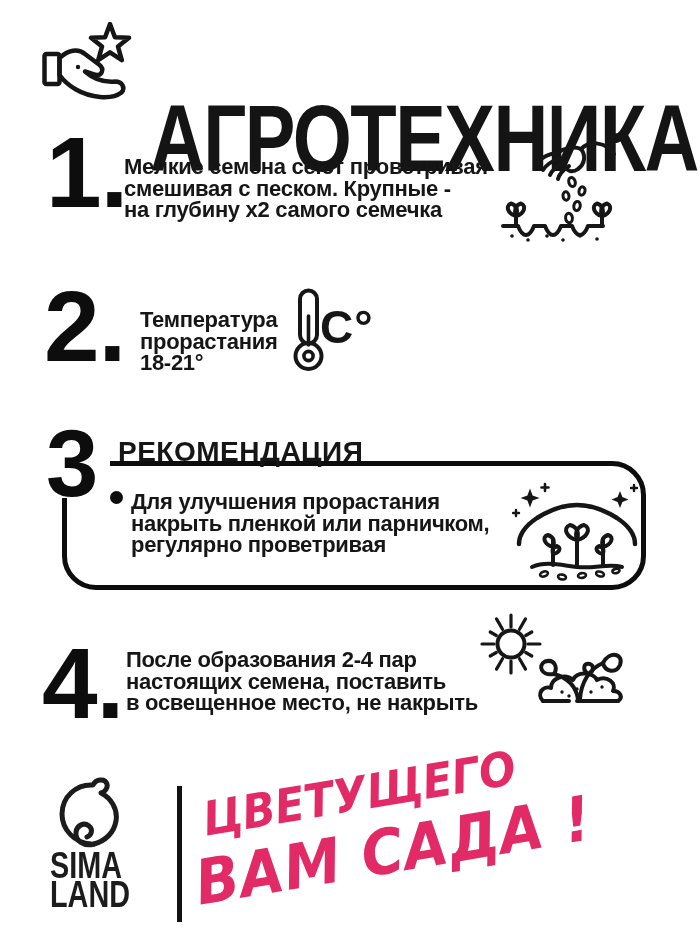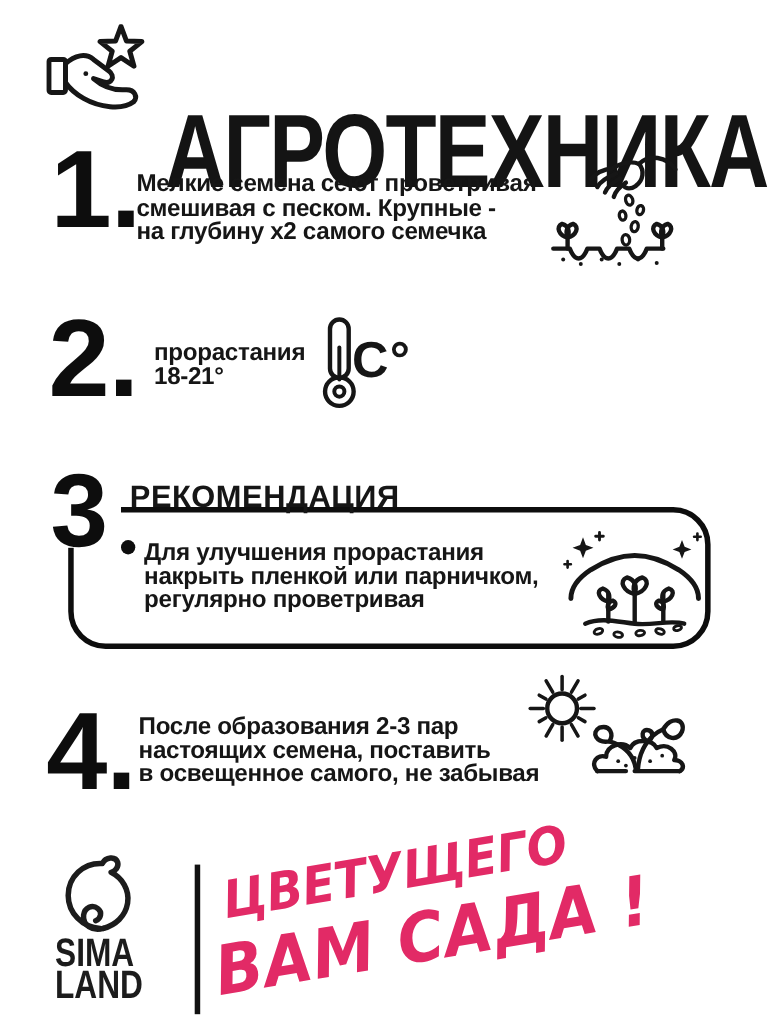--- a/index.html
+++ b/index.html
@@ -88,20 +88,21 @@
         <circle cx="47" cy="100" r="1.8"></circle>
           <circle cx="63" cy="104" r="1.8"></circle>
         <circle cx="80" cy="100" r="1.8"></circle>
           <circle cx="97" cy="103" r="1.8"></circle>
       </g>
     </g>
   </svg>
 
   <div class="abs num s2-num">2.</div>
   <div class="abs stext s2-text">
+    <div>Температура</div>
     <div>прорастания</div>
     <div>18-21°</div>
   </div>
   <svg class="abs icon therm-icon" width="42" height="84" viewBox="0 0 42 84">
     <g stroke="#161616" stroke-width="4" fill="none" stroke-linecap="round">
       <circle cx="20.5" cy="68" r="13"></circle>
       <rect x="12" y="2.5" width="17" height="53" rx="8.5" fill="#fff"></rect>
       <line x1="20.5" y1="28" x2="20.5" y2="57" stroke-width="3.6"></line>
       <circle cx="20.5" cy="68" r="4.6" stroke-width="3.6"></circle>
     </g>
@@ -143,23 +144,23 @@
         <ellipse cx="50" cy="95" rx="4" ry="2.4" transform="rotate(10 50 95)"></ellipse>
         <ellipse cx="70" cy="93.5" rx="4" ry="2.4" transform="rotate(-8 70 93.5)"></ellipse>
         <ellipse cx="88" cy="92" rx="4" ry="2.4" transform="rotate(16 88 92)"></ellipse>
         <ellipse cx="104" cy="89" rx="3.6" ry="2.2" transform="rotate(-14 104 89)"></ellipse>
       </g>
     </g>
   </svg>
 
   <div class="abs num s4-num">4.</div>
   <div class="abs stext s4-text">
-    <div>После образования 2-3 пар</div>
+    <div>После образования 2-4 пар</div>
     <div>настоящих семена, поставить</div>
-    <div>в освещенное самого, не забывая</div>
+    <div>в освещенное место, не накрыть</div>
   </div>
   <svg class="abs icon sun-icon" width="72" height="72" viewBox="0 0 72 72">
     <g stroke="#161616" fill="none" stroke-linecap="round">
       <circle cx="34" cy="36" r="13.5" stroke-width="4"></circle>
       <g stroke-width="3.2">
         <path d="M51,36 H63"></path>
           <path d="M48.7,44.5 L54.8,48"></path>
           <path d="M42.5,50.7 L48.5,61.1"></path>
         <path d="M34,53 V65"></path>
           <path d="M25.5,50.7 L19.5,61.1"></path>

